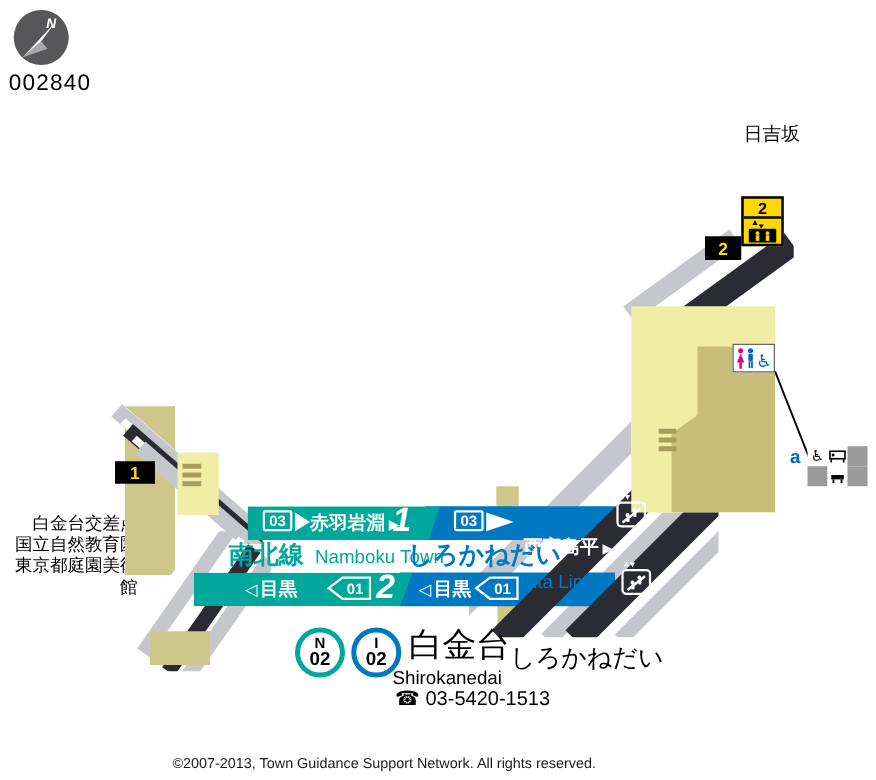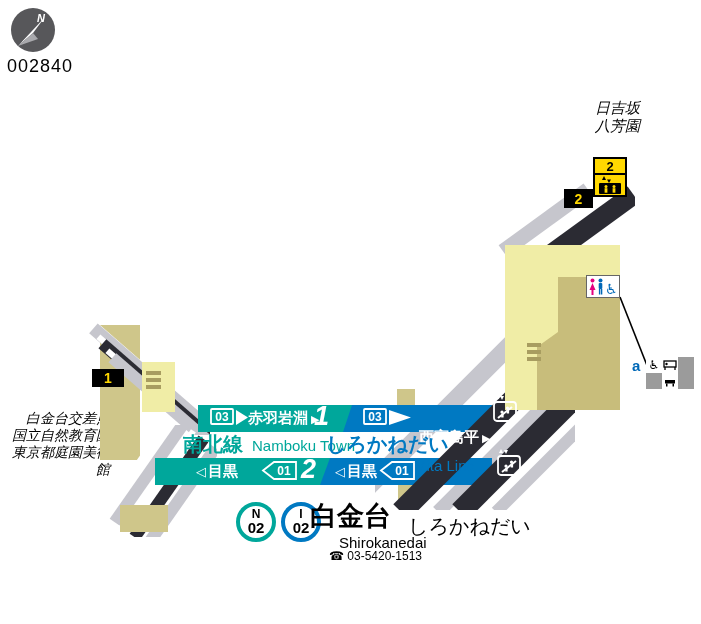--- a/index.html
+++ b/index.html
@@ -14,21 +14,21 @@
   .pale{background:#f0eda6;}
   .stairbar{position:absolute;background:#a89d60;}
   .bar-teal{background:#00a79b;}
   .bar-blue{background:#0079c2;}
   .bar-text{color:#fff;font-weight:bold;font-size:15px;white-space:nowrap;}
   .tri{font-size:11px;padding-left:3px;}
   .tri-l{font-size:13px;padding-right:2px;font-weight:normal;}
   .bignum{position:absolute;color:#fff;font-weight:bold;font-style:italic;font-size:27px;line-height:27px;}
   .exitbox{position:absolute;background:#000;color:#ffd800;font-weight:bold;font-size:14px;
            display:flex;align-items:center;justify-content:center;z-index:7;}
-  .landmark{line-height:17px;font-size:14px;font-style:italic;}
+  .landmark{line-height:17px;font-size:14px;}
   .roundel{position:absolute;width:40px;height:40px;border-radius:50%;background:#fff;box-sizing:border-box;
            display:flex;flex-direction:column;align-items:center;justify-content:center;z-index:7;}
   .roundel .ltr{font-size:12px;font-weight:bold;line-height:11px;}
   .roundel .num{font-size:15px;font-weight:bold;line-height:15px;}
   .legend-grid{position:absolute;left:646px;top:357px;width:48px;height:32px;display:grid;
                grid-template-columns:16px 16px 16px;grid-template-rows:16px 16px;z-index:7;}
   .cell{display:flex;align-items:center;justify-content:center;}
   .cell.g{background:#9b9b9b;}
   .cell.w{background:#fff;}
   .jp-big{font-size:20px;font-weight:bold;line-height:22px;white-space:nowrap;text-align:center;}
@@ -42,21 +42,20 @@
   <svg class="abs" style="left:10px;top:7px;" width="46" height="46">
     <circle cx="23" cy="23" r="22" fill="#57575a"></circle>
     <polygon points="8,39 35,10 23,26" fill="#ffffff"></polygon>
     <polygon points="8,39 23,26 28,32" fill="#a9a9ad"></polygon>
     <text x="27" y="15" font-size="11" font-weight="bold" font-style="italic" fill="#fff">N</text>
   </svg>
   <div class="abs" style="left:7px;top:56px;font-size:18px;letter-spacing:1px;">002840</div>
 
   <div class="abs landmark" style="left:420px;top:99px;width:220px;text-align:right;font-size:15px;line-height:17.5px;">
     <div>日吉坂</div>
-    <div>八芳園</div>
   </div>
 
   <div class="abs landmark" style="left:0px;top:410px;width:110px;text-align:right;">
     <div>白金台交差点</div>
     <div>国立自然教育園</div>
     <div>東京都庭園美術館</div>
   </div>
 
   <div class="abs" style="left:495px;top:183px;width:140px;height:72px;overflow:hidden;z-index:2;">
     <div class="stripe band-gray" style="left:-2px;top:30px;width:105px;height:15px;transform:rotate(-36deg);"></div>
@@ -227,22 +226,23 @@
   </svg>
 
   <div class="roundel" style="left:236px;top:502px;border:4px solid #00a79b;">
     <div class="ltr">N</div>
     <div class="num">02</div>
   </div>
   <div class="roundel" style="left:281px;top:502px;border:4px solid #0079c2;">
     <div class="ltr">I</div>
     <div class="num">02</div>
   </div>
-  <div class="abs" style="left:310px;top:501px;font-size:27px;font-weight:bold;line-height:30px;z-index:7;">白金台</div>
+  <div class="abs" style="left:327px;top:501px;font-size:27px;font-weight:normal;line-height:30px;z-index:7;">白金台</div>
   <div class="abs" style="left:408px;top:513px;font-size:20px;z-index:7;">しろかねだい</div>
-  <div class="abs" style="left:339px;top:534px;font-size:15px;z-index:7;">Shirokanedai</div>
-  <div class="abs" style="left:329px;top:549px;font-size:12px;z-index:7;">
+  <div class="abs" style="left:314px;top:534px;font-size:15px;z-index:7;">Shirokanedai</div>
+  <div class="abs" style="left:316px;top:549px;font-size:16px;z-index:7;">
     <span>☎</span>
     <span>03-5420-1513</span>
   </div>
 
+  <div class="abs" style="left:138px;top:605px;font-size:11.5px;color:#1a1a1a;">©2007-2013, Town Guidance Support Network. All rights reserved.</div>
 
 </div>
 
 </body></html>

